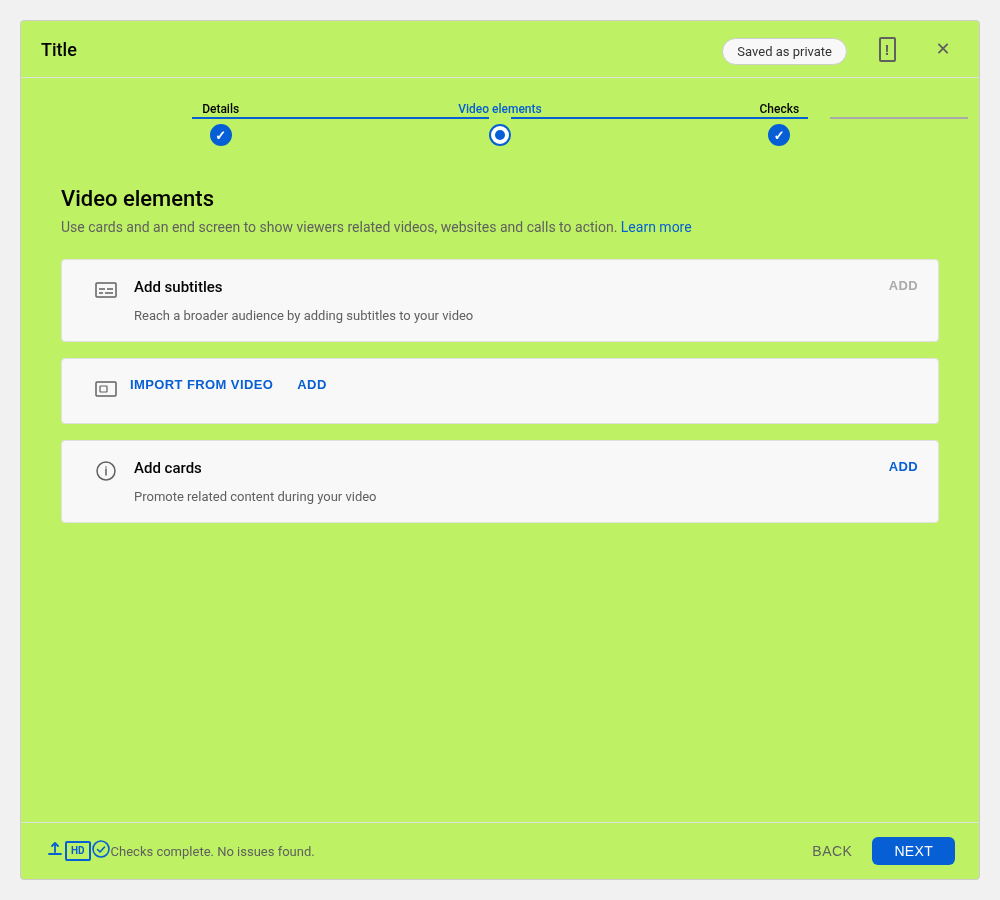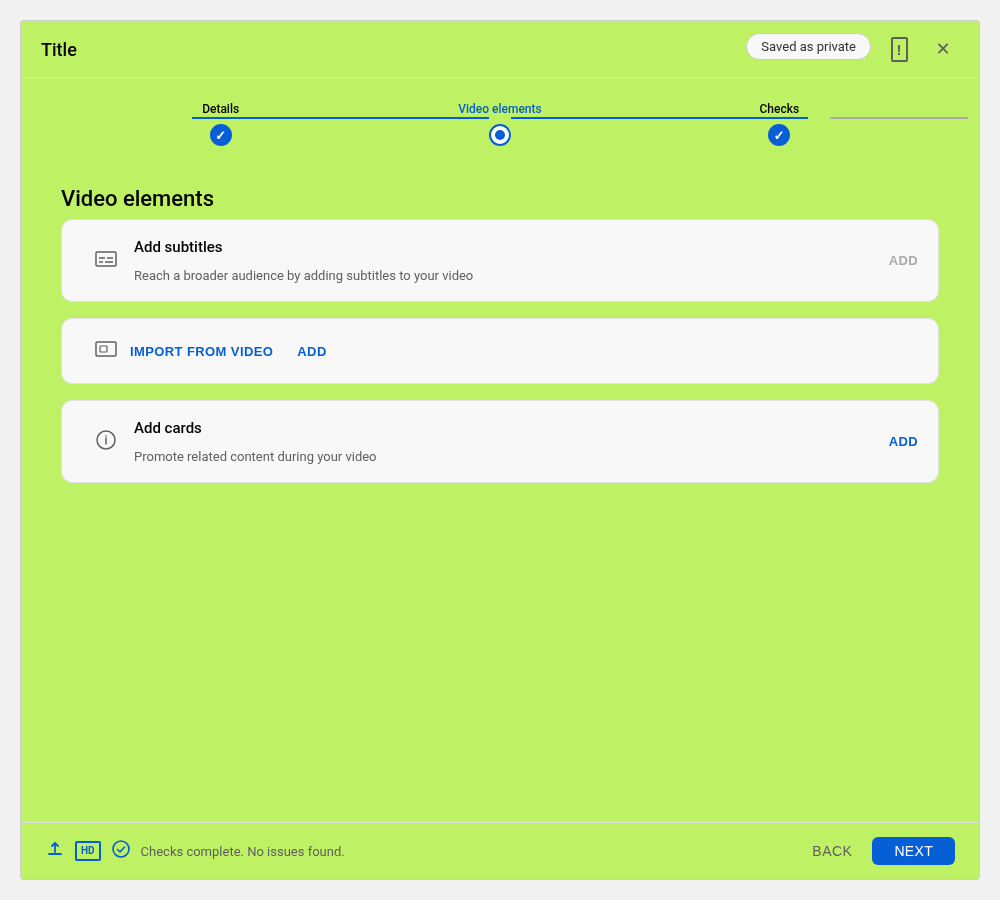--- a/index.html
+++ b/index.html
@@ -32,22 +32,22 @@
       border-bottom: 1px solid #e0e0e0;
       flex-shrink: 0;
     }
     .dialog-title {
       font-size: 18px;
       font-weight: 500;
       color: #030303;
     }
     .header-right {
       display: flex;
-      align-items: flex-start;
-      gap: 12px;
+      align-items: flex-end;
+      gap: 24px;
     }
     .saved-as-private-badge {
       background: #f8f8f8;
       border: 1px solid #ccc;
       border-radius: 18px;
       padding: 5px 14px;
       font-size: 13px;
       color: #333;
       cursor: default;
     }
@@ -168,23 +168,23 @@
     }
     .section-desc a {
       color: #065fd4;
       text-decoration: none;
     }
 
     
     .element-card {
       background: #f8f8f8;
       border: 1px solid #e0e0e0;
-      border-radius: 11px;
-      display: flex;
-      align-items: center;
+      border-radius: 4px;
+      display: flex;
+      align-items: flex-start;
       padding: 18px 20px;
       margin-bottom: 16px;
     }
     .card-icon-wrap {
       width: 48px;
       display: flex;
       align-items: center;
       justify-content: center;
       flex-shrink: 0;
     }
@@ -228,21 +228,20 @@
       display: flex;
       align-items: center;
       justify-content: space-between;
       padding: 14px 24px;
       border-top: 1px solid #e0e0e0;
       flex-shrink: 0;
     }
     .footer-left {
       display: flex;
       align-items: center;
-      gap: 10px;
     }
     .footer-status {
       font-size: 13px;
       color: #606060;
     }
     .footer-right {
       display: flex;
       align-items: center;
       gap: 20px;
     }
@@ -326,20 +325,24 @@
       <span class="step-label done">Checks</span>
       <div class="step-circle done">
         <span class="check-icon">✓</span>
       </div>
     </div>
 
   </div>
 
   <div class="dialog-content">
     <h2 class="section-title">Video elements</h2>
+    <p class="section-desc">
+      <span>Use cards and an end screen to show viewers related videos, websites and calls to action. </span>
+      <a href="#">Learn more</a>
+    </p>
 
     <div class="element-card">
       <div class="card-icon-wrap">
         <span>
           <svg width="24" height="24" viewBox="0 0 24 24" fill="none">
             <rect x="2" y="5" width="20" height="14" rx="1" stroke="#606060" stroke-width="1.5" fill="none"></rect>
             <line x1="5" y1="11" x2="11" y2="11" stroke="#606060" stroke-width="1.5"></line>
             <line x1="13" y1="11" x2="19" y2="11" stroke="#606060" stroke-width="1.5"></line>
             <line x1="5" y1="15" x2="9" y2="15" stroke="#606060" stroke-width="1.5"></line>
             <line x1="11" y1="15" x2="19" y2="15" stroke="#606060" stroke-width="1.5"></line>

